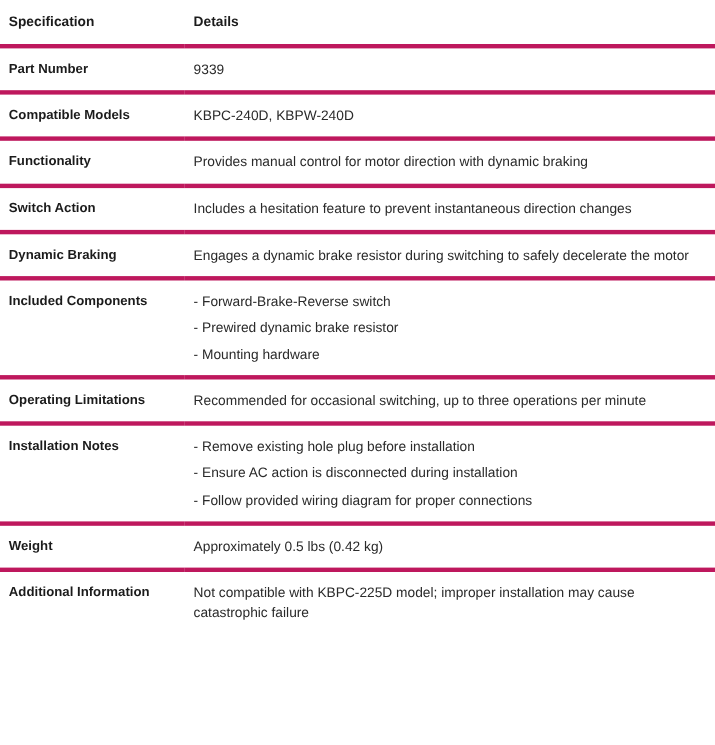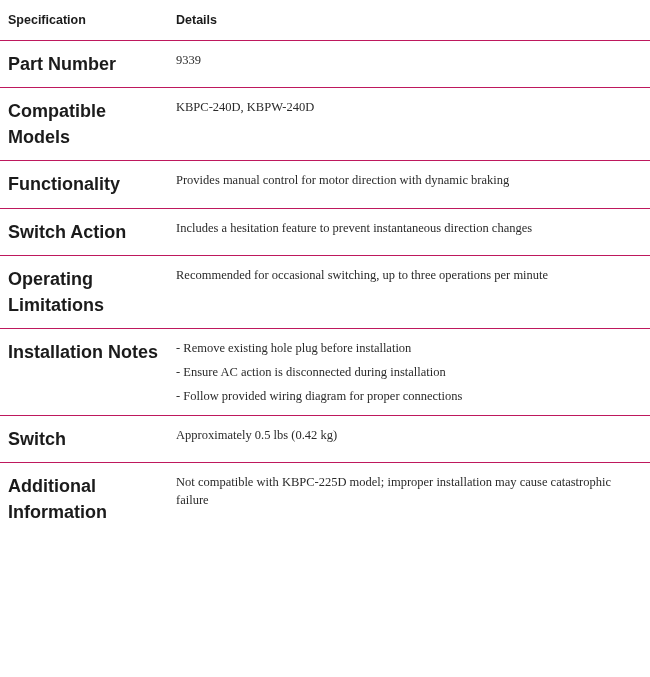--- a/index.html
+++ b/index.html
@@ -20,43 +20,42 @@
     table-layout: fixed;
   }
   .spec-table col.col-spec { width: 168px; }
   .spec-table col.col-detail { width: 482px; }
 
   .spec-table th,
   .spec-table td {
     text-align: left;
     vertical-align: top;
     padding: 10px 8px 10px 8px;
-    border-bottom: 1px solid #be185d;
+    border-bottom: 4px solid #be185d;
     line-height: 1.45;
   }
   .spec-table thead th {
     font-size: 12.5px;
     font-weight: bold;
     color: #1b1b1b;
     padding-top: 11px;
     padding-bottom: 11px;
   }
   .spec-table tbody td.label {
-    font-size: 18px;
+    font-size: 12px;
     font-weight: bold;
     color: #1b1b1b;
   }
   .spec-table tbody td.value {
     font-size: 12.5px;
     font-weight: normal;
     color: #2a2a2a;
   }
   .value .line {
     display: block;
-    font-family: Liberation Serif, serif;
   }
   .value .line + .line {
     margin-top: 6px;
   }
   tr:last-child td {
     border-bottom: none;
   }
 </style>
 </head>
 <body>
@@ -91,35 +90,49 @@
           <span class="line">Provides manual control for motor direction with dynamic braking</span>
         </td>
       </tr>
       <tr>
         <td class="label">Switch Action</td>
         <td class="value">
           <span class="line">Includes a hesitation feature to prevent instantaneous direction changes</span>
         </td>
       </tr>
       <tr>
+        <td class="label">Dynamic Braking</td>
+        <td class="value">
+          <span class="line">Engages a dynamic brake resistor during switching to safely decelerate the motor</span>
+        </td>
+      </tr>
+      <tr>
+        <td class="label">Included Components</td>
+        <td class="value">
+          <span class="line">- Forward-Brake-Reverse switch</span>
+          <span class="line">- Prewired dynamic brake resistor</span>
+          <span class="line">- Mounting hardware</span>
+        </td>
+      </tr>
+      <tr>
         <td class="label">Operating Limitations</td>
         <td class="value">
           <span class="line">Recommended for occasional switching, up to three operations per minute</span>
         </td>
       </tr>
       <tr>
         <td class="label">Installation Notes</td>
         <td class="value">
           <span class="line">- Remove existing hole plug before installation</span>
           <span class="line">- Ensure AC action is disconnected during installation</span>
           <span class="line">- Follow provided wiring diagram for proper connections</span>
         </td>
       </tr>
       <tr>
-        <td class="label">Switch</td>
+        <td class="label">Weight</td>
         <td class="value">
           <span class="line">Approximately 0.5 lbs (0.42 kg)</span>
         </td>
       </tr>
       <tr>
         <td class="label">Additional Information</td>
         <td class="value">
           <span class="line">Not compatible with KBPC-225D model; improper installation may cause catastrophic failure</span>
         </td>
       </tr>

